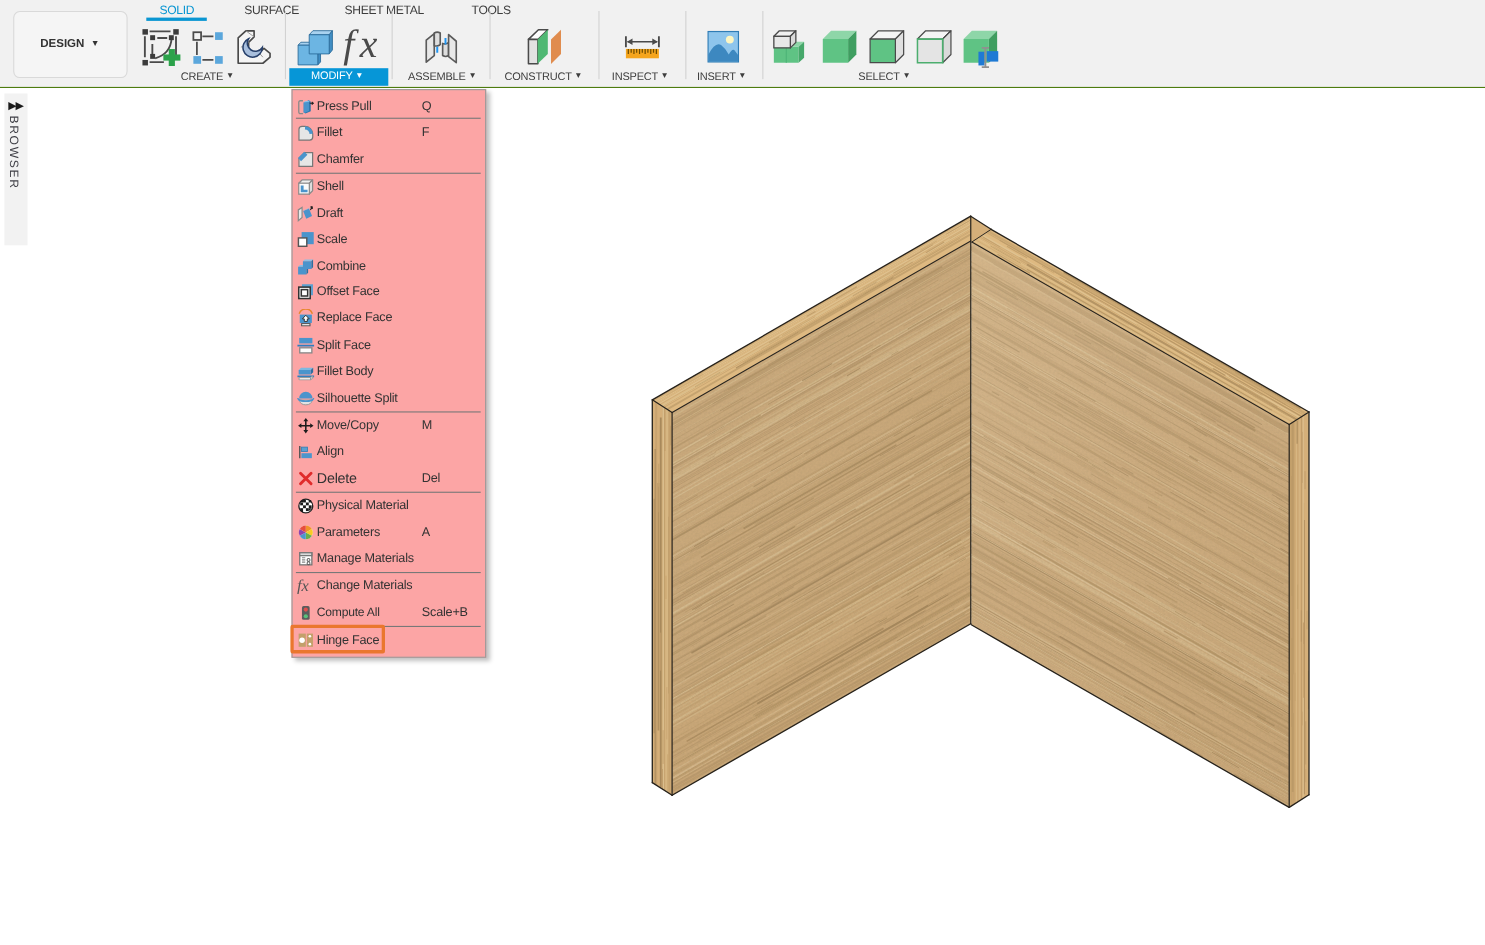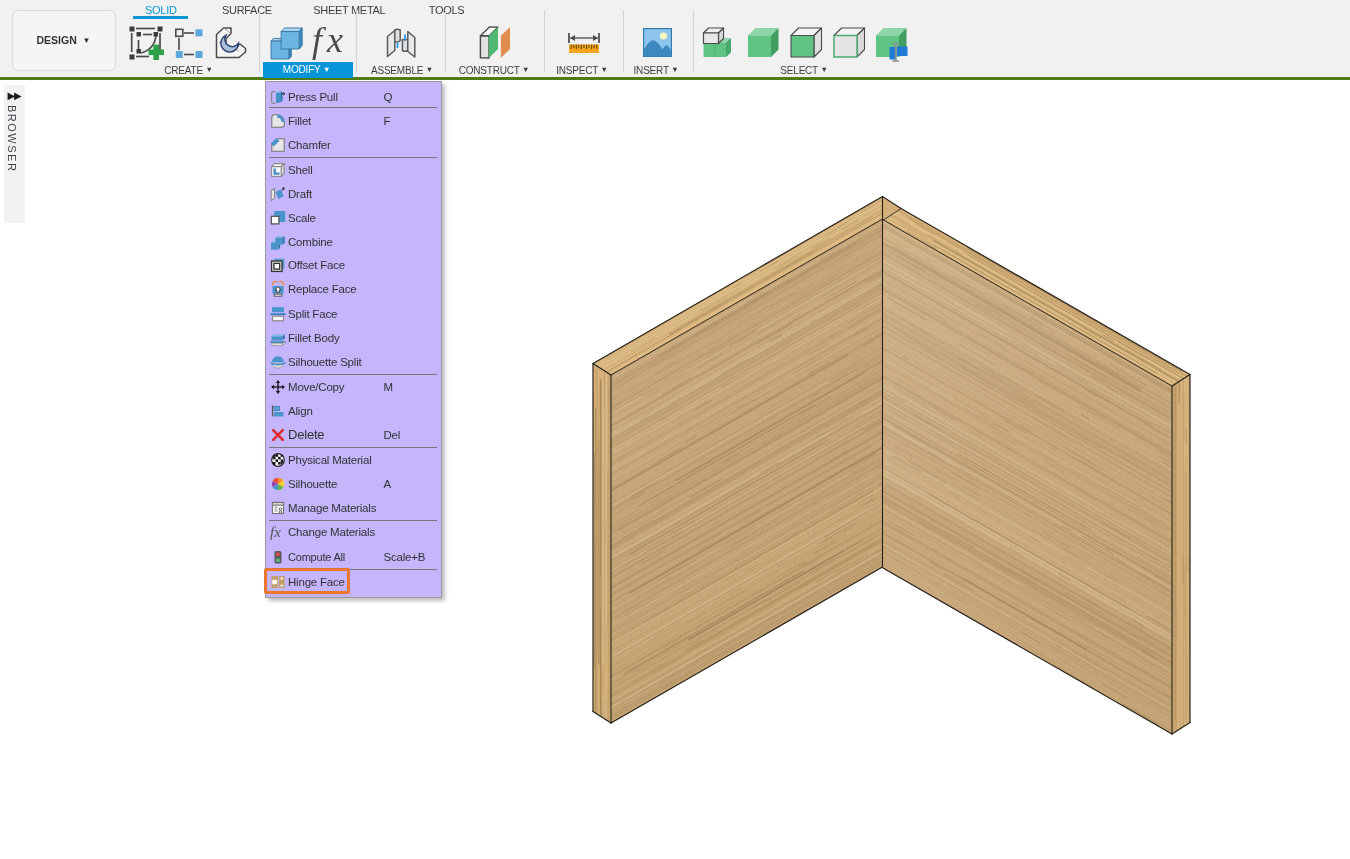--- a/index.html
+++ b/index.html
@@ -1211,21 +1211,21 @@
 <path d="M882.5,196.5 L901,208.5" stroke="#26221c" stroke-width="1.1" fill="none" stroke-linecap="round"></path>
 <path d="M901,208.5 L883.5,220" stroke="#26221c" stroke-width="0.9" fill="none" stroke-linecap="round"></path>
 <path d="M901,208.5 L1190,374.5" stroke="#26221c" stroke-width="1.2" fill="none" stroke-linecap="round"></path>
 <path d="M883.5,220 L1172,386" stroke="#26221c" stroke-width="1.0" fill="none" stroke-linecap="round"></path>
 <path d="M1172,386 L1172,734" stroke="#26221c" stroke-width="1.1" fill="none" stroke-linecap="round"></path>
 <path d="M1172,386 L1190,374.5" stroke="#26221c" stroke-width="1.1" fill="none" stroke-linecap="round"></path>
 <path d="M1190,374.5 L1190,722.5" stroke="#26221c" stroke-width="1.2" fill="none" stroke-linecap="round"></path>
 <path d="M1190,722.5 L1172,734" stroke="#26221c" stroke-width="1.2" fill="none" stroke-linecap="round"></path>
 <path d="M883,568 L1172,734" stroke="#26221c" stroke-width="1.2" fill="none" stroke-linecap="round"></path>
 </svg>
-<div style="position:absolute;left:0;top:0;width:1350px;height:80px;background:#f1f1f1;border-bottom:3px solid #4d7c0f">
+<div style="position:absolute;left:0;top:0;width:1350px;height:80px;background:#f1f1f1;border-bottom:1px solid #4d7c0f">
 <div style="position:absolute;left:160.8px;top:3.5px;transform:translateX(-50%);font-size:11px;letter-spacing:-0.3px;color:#0a96d2">SOLID</div>
 <div style="position:absolute;left:246.9px;top:3.5px;transform:translateX(-50%);font-size:11px;letter-spacing:-0.3px;color:#3d3d3d">SURFACE</div>
 <div style="position:absolute;left:349.3px;top:3.5px;transform:translateX(-50%);font-size:11px;letter-spacing:-0.3px;color:#3d3d3d">SHEET METAL</div>
 <div style="position:absolute;left:446.5px;top:3.5px;transform:translateX(-50%);font-size:11px;letter-spacing:-0.3px;color:#3d3d3d">TOOLS</div>
 <div style="position:absolute;left:132.8px;top:16.3px;width:55.7px;height:3px;background:#0a96d2"></div>
 <div style="position:absolute;left:12px;top:10px;width:104px;height:61px;background:#f5f5f5;border:1px solid #d9d9d9;border-radius:6px"></div>
 <div style="position:absolute;left:63.5px;top:34px;transform:translateX(-50%);font-size:10.5px;font-weight:700;color:#333;white-space:nowrap">DESIGN&nbsp;&nbsp;<span style="font-size:8px;font-weight:400;position:relative;top:-1px">▼</span></div>
 <div style="position:absolute;left:259px;top:10px;width:1px;height:62px;background:#d2d2d2"></div>
 <div style="position:absolute;left:356px;top:10px;width:1px;height:62px;background:#d2d2d2"></div>
 <div style="position:absolute;left:444.5px;top:10px;width:1px;height:62px;background:#d2d2d2"></div>
@@ -1360,21 +1360,21 @@
 <path d="M1 9.5 H24 V31 H1 Z" fill="#5fc384"></path>
   </svg>
 <svg style="position:absolute;left:887px;top:42px" width="22" height="21" viewBox="0 0 22 21">
 <rect x="2.5" y="5" width="5.5" height="12.5" fill="#1f7ad4"></rect>
 <rect x="10" y="4.5" width="10.5" height="9.5" fill="#1f7ad4"></rect>
 <path d="M8.8 1.5 V19 M5.5 1.5 h6.6 M5.5 19 h6.6" stroke="#909090" stroke-width="1.7" fill="none"></path>
   </svg>
 <div style="position:absolute;left:4px;top:85px;width:21px;height:138px;background:#f2f2f2"></div>
 <div style="position:absolute;left:7.5px;top:89.5px;font-size:10px;color:#1a1a1a;letter-spacing:-1.2px">▶▶</div>
 <div style="position:absolute;left:6px;top:105px;font-size:11px;color:#3f3f46;writing-mode:vertical-rl;letter-spacing:1.5px">BROWSER</div>
-<div style="position:absolute;left:264.5px;top:80.5px;width:177px;height:517px;background:#c4b5fd;border:1px solid #9a9a9a;box-shadow:3px 3px 4px rgba(0,0,0,0.25);box-sizing:border-box">
+<div style="position:absolute;left:264.5px;top:80.5px;width:177px;height:517px;background:#fca5a5;border:1px solid #9a9a9a;box-shadow:3px 3px 4px rgba(0,0,0,0.25);box-sizing:border-box">
 <div style="position:absolute;left:0;top:3.2px;width:100%;height:24px">
 <svg style="position:absolute;left:4px;top:4px" width="16" height="16" viewBox="0 0 16 16">
         <path d="M5.4 2.6 H3 A1.4 1.4 0 0 0 1.6 4 V12.9 A1.4 1.4 0 0 0 3 14.3 H5.4" fill="none" stroke="#8a8a8a" stroke-width="1.2"></path>
         <path d="M6.1 4.1 L10.9 2.2 L12.5 3.5 V12.1 L7.7 14.1 L6.1 12.9 Z" fill="#2e77ad"></path>
         <path d="M6.1 4.1 L10.9 2.2 L10.9 11.9 L6.1 13.9 Z" fill="#4a94cc"></path>
         <path d="M6.1 4.1 L7.5 2.8 L12 2.5 L10.9 3.6 Z" fill="#8ec0e5"></path>
         <path d="M11.6 4.8 H14.6 M13.4 3.6 L14.8 4.8 L13.4 6" fill="none" stroke="#222" stroke-width="1"></path>
       </svg>
 <div style="position:absolute;left:22.5px;top:0;line-height:24px;font-size:11.5px;letter-spacing:-0.2px;color:#333;white-space:nowrap">Press Pull</div>
 <div style="position:absolute;left:118px;top:0;line-height:24px;font-size:11.5px;letter-spacing:-0.2px;color:#333">Q</div>
@@ -1536,21 +1536,21 @@
         <g>
           <circle cx="8" cy="8" r="6.3" fill="#fff"></circle>
           <path d="M8 8 L8 1.7 A6.3 6.3 0 0 1 13.5 4.9 Z" fill="#f0932b"></path>
           <path d="M8 8 L13.5 4.9 A6.3 6.3 0 0 1 13.5 11.1 Z" fill="#f9ca24"></path>
           <path d="M8 8 L13.5 11.1 A6.3 6.3 0 0 1 8 14.3 Z" fill="#6ab04c"></path>
           <path d="M8 8 L8 14.3 A6.3 6.3 0 0 1 2.5 11.1 Z" fill="#4c96cc"></path>
           <path d="M8 8 L2.5 11.1 A6.3 6.3 0 0 1 2.5 4.9 Z" fill="#8e44ad"></path>
           <path d="M8 8 L2.5 4.9 A6.3 6.3 0 0 1 8 1.7 Z" fill="#e74c3c"></path>
         </g>
       </svg>
-<div style="position:absolute;left:22.5px;top:0;line-height:24px;font-size:11.5px;letter-spacing:-0.2px;color:#333;white-space:nowrap">Silhouette</div>
+<div style="position:absolute;left:22.5px;top:0;line-height:24px;font-size:11.5px;letter-spacing:-0.2px;color:#333;white-space:nowrap">Parameters</div>
 <div style="position:absolute;left:118px;top:0;line-height:24px;font-size:11.5px;letter-spacing:-0.2px;color:#333">A</div>
 </div>
 <div style="position:absolute;left:0;top:414.5px;width:100%;height:24px">
 <svg style="position:absolute;left:4px;top:4px" width="16" height="16" viewBox="0 0 16 16">
         <g>
           <rect x="2.5" y="2.5" width="11" height="11" fill="#fff" stroke="#777" stroke-width="1.2"></rect>
           <rect x="2.5" y="2.5" width="11" height="2.6" fill="#e0e0e0" stroke="#777" stroke-width="1.2"></rect>
           <path d="M4.5 7h3m-3 2h3m-3 2h3" stroke="#888" stroke-width="1"></path>
           <circle cx="10.5" cy="9" r="1.3" fill="none" stroke="#666" stroke-width="1"></circle>
           <circle cx="10.5" cy="12" r="1.3" fill="none" stroke="#666" stroke-width="1"></circle>

